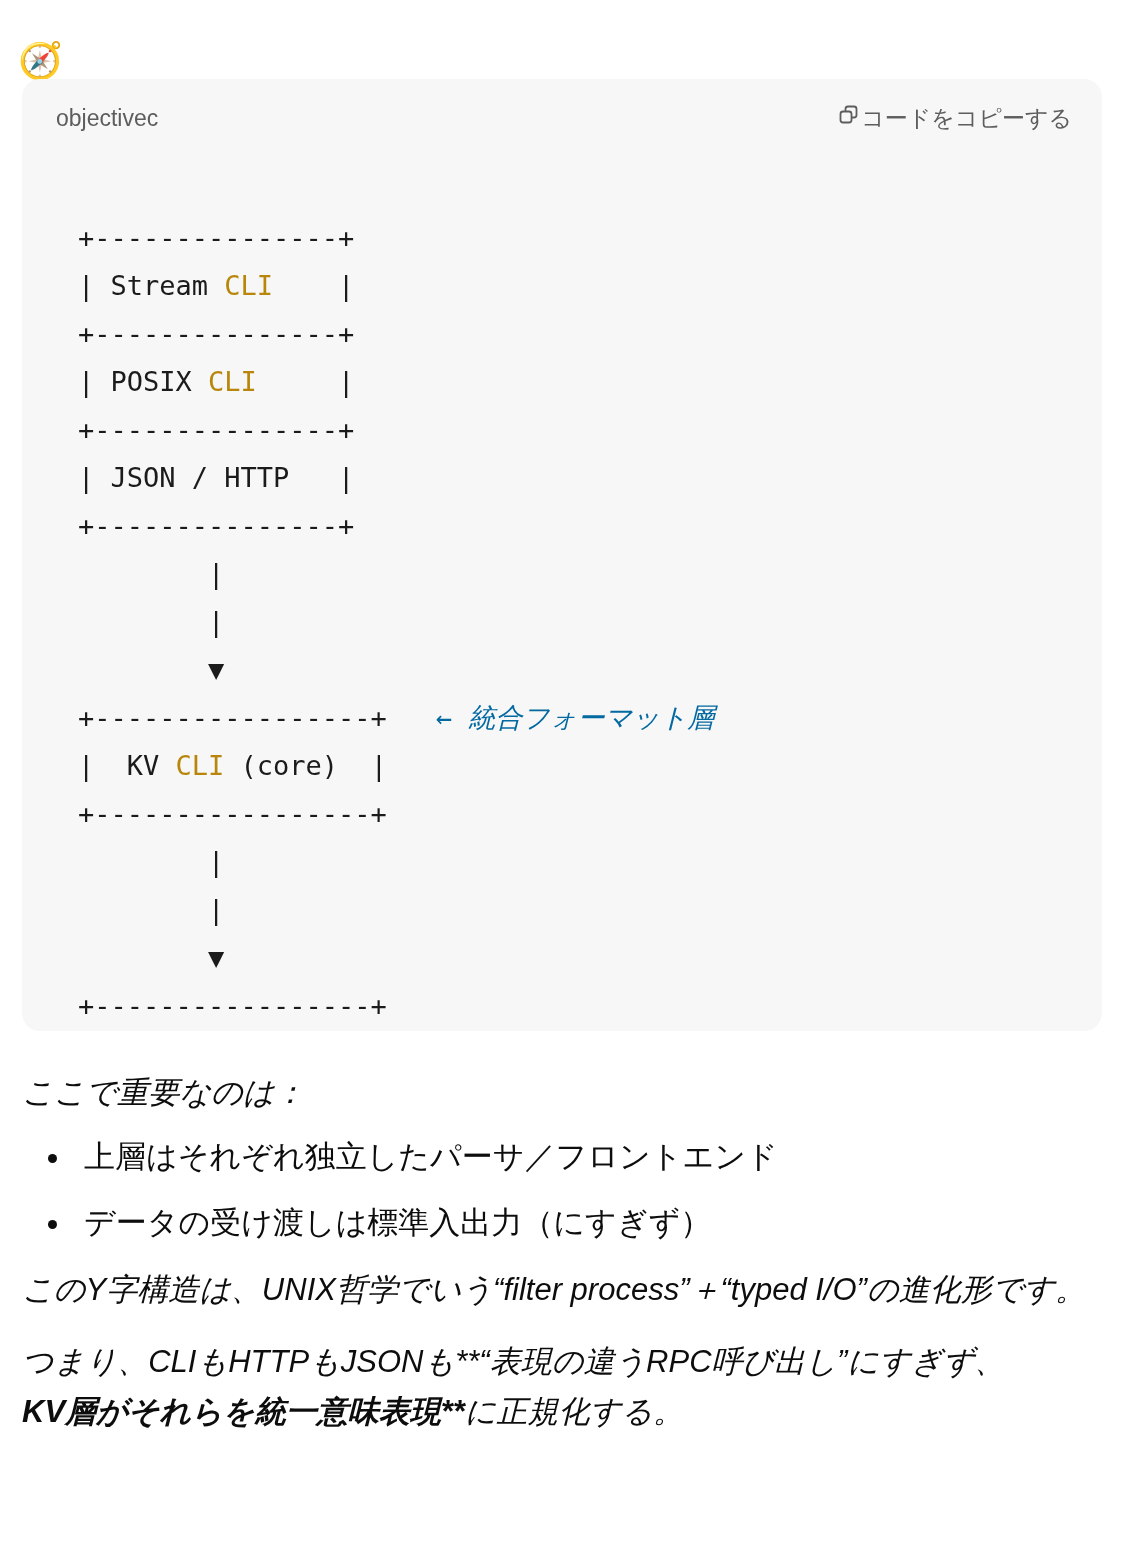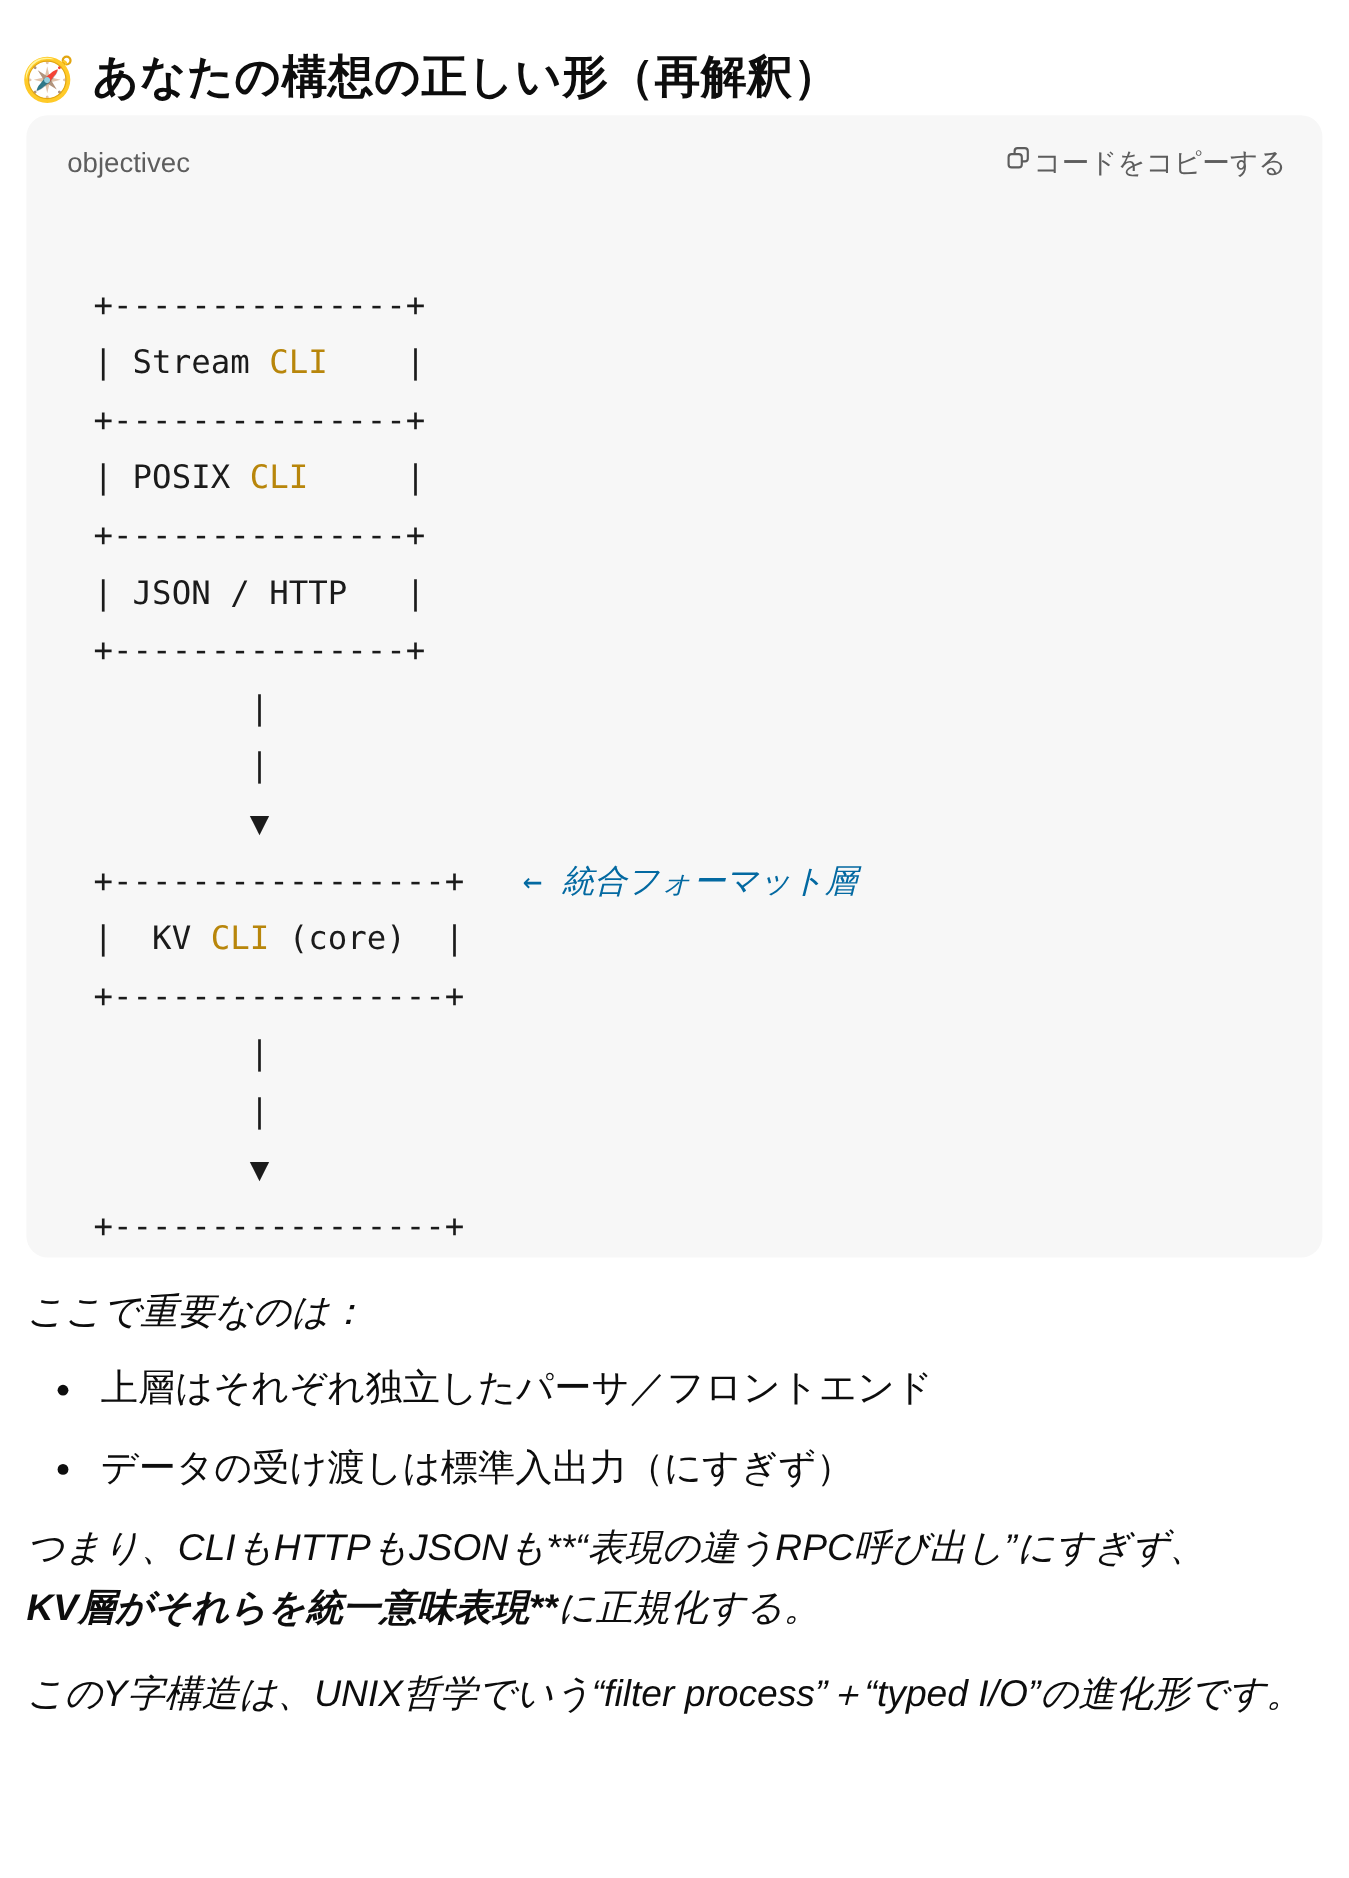--- a/index.html
+++ b/index.html
@@ -32,21 +32,21 @@
   .page-title .emoji {
     font-size: 36px;
     line-height: 1;
     display: inline-block;
   }
 
   
   .code-card {
     position: absolute;
     left: 22px;
-    top: 96px;
+    top: 79px;
     width: 1080px;
     height: 952px;
     background: #f7f7f7;
     border-radius: 18px;
     overflow: hidden;
   }
   .code-head {
     display: flex;
     align-items: center;
     justify-content: space-between;
@@ -116,21 +116,20 @@
   }
   .bullets li.nobullet { margin-top: -4px; }
   .bullets li.nobullet::before { display: none; }
   .b { font-weight: 700; }
 </style>
 </head>
 <body>
 
 <h1 class="page-title">
   <span class="emoji">🧭</span>
-  <span>あなたの構想の正しい形（再解釈）</span>
 </h1>
 
 <div class="code-card">
 
   <div class="code-head">
     <span class="code-lang">objectivec</span>
 
     <span class="copy-btn">
       <span class="copy-icon">
         <svg width="24" height="24" viewBox="0 0 24 24" fill="none" stroke="#5d5d5d" stroke-width="1.8" stroke-linecap="round" stroke-linejoin="round">
@@ -169,19 +168,19 @@
 
   <ul class="bullets">
     <li>
       <span>上層はそれぞれ独立したパーサ／フロントエンド</span>
     </li>
     <li>
       <span>データの受け渡しは標準入出力（にすぎず）</span>
     </li>
   </ul>
 
+  <p>このY字構造は、UNIX哲学でいう“filter process”＋“typed I/O”の進化形です。</p>
+
   <p>
     <span>つまり、CLIもHTTPもJSONも**“表現の違うRPC呼び出し”にすぎず、</span><br>
     <span class="b">KV層がそれらを統一意味表現**</span><span>に正規化する。</span>
   </p>
-
-  <p>このY字構造は、UNIX哲学でいう“filter process”＋“typed I/O”の進化形です。</p>
 </div>
 
 </body></html>

